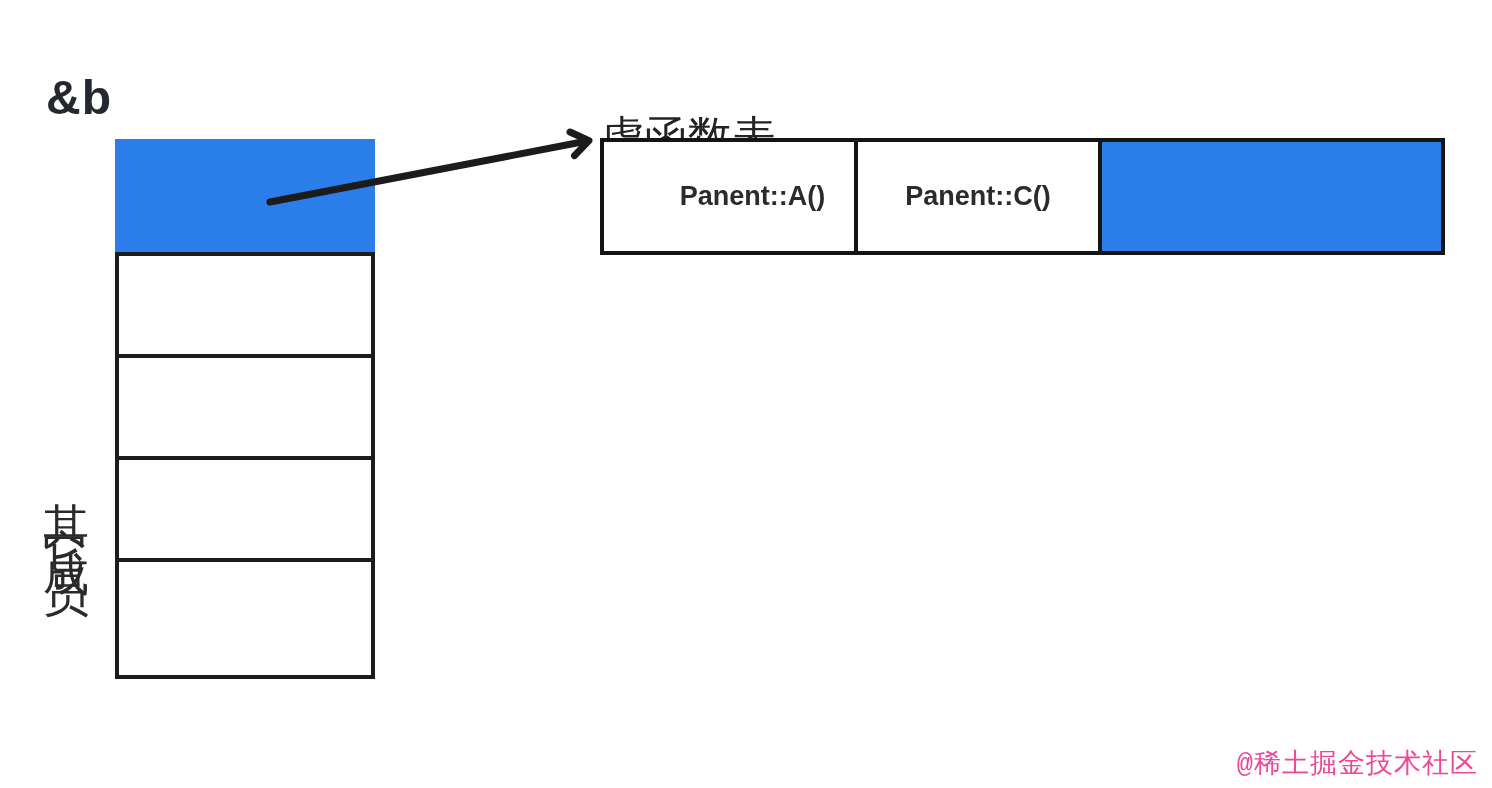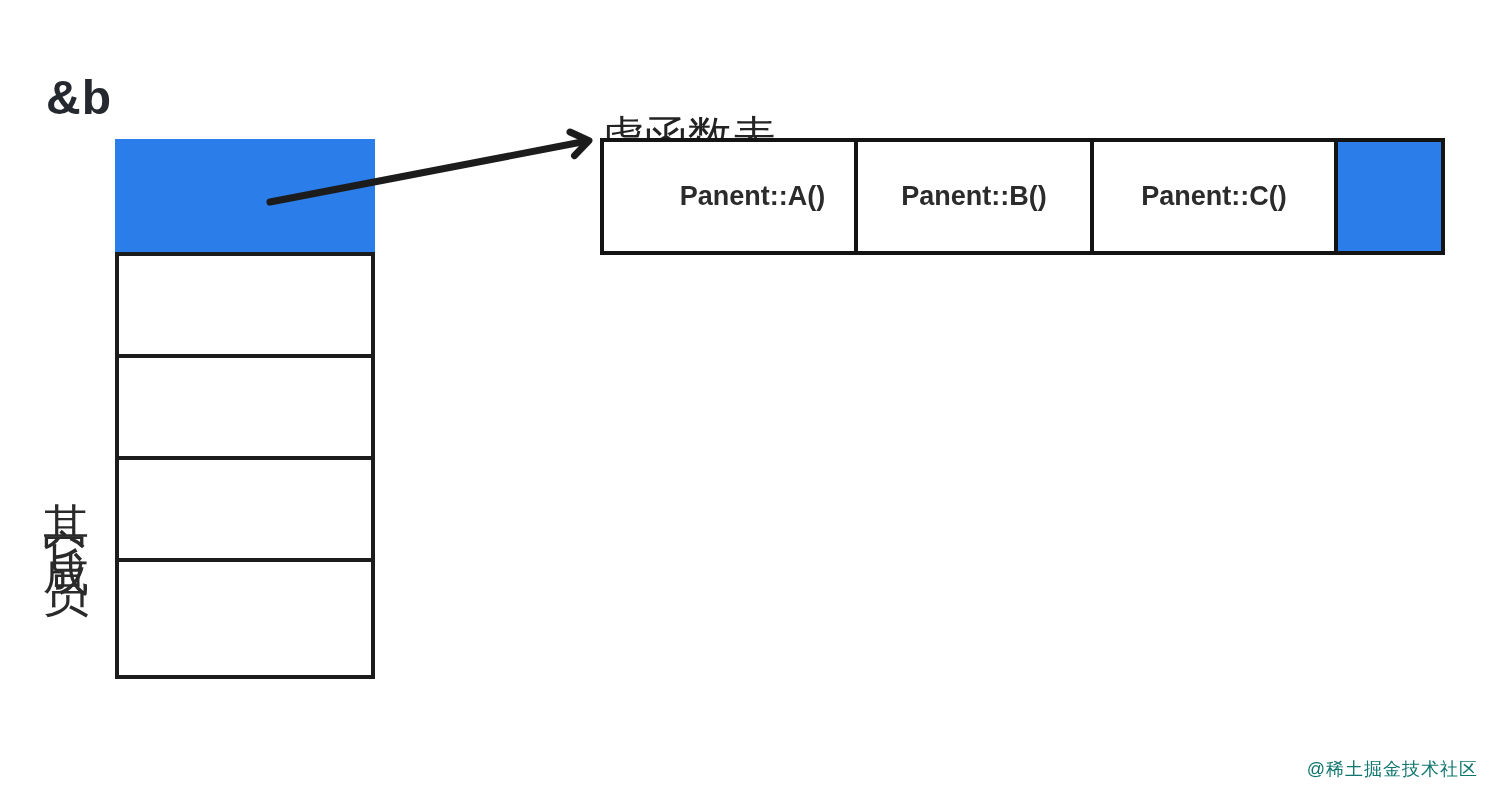--- a/index.html
+++ b/index.html
@@ -111,23 +111,24 @@
   .vtable .vcell.a { width: 250px; }
   .vtable .vcell.b { width: 236px; }
   .vtable .vcell.c { width: 244px; }
   .vtable .vcell.tail { flex: 1; }
 
   
   .watermark {
     position: absolute;
     right: 14px;
     bottom: 7px;
-    font-size: 18px;
-    color: #0f766e;
+    font-size: 27px;
+    color: #ec4899;
     letter-spacing: 1px;
+    font-family: Liberation Mono, monospace;
   }
 </style>
 </head>
 <body>
 
 <div class="stage">
 
   <div class="amp-label">&amp;b</div>
 
   <div class="obj-col">
@@ -146,20 +147,19 @@
         <path d="M 9 5 L 26 17 L 9 29" fill="none" stroke="#1c1c1c" stroke-width="7" stroke-linecap="round" stroke-linejoin="round"></path>
       </marker>
     </defs>
     <path d="M 15 82 L 332 21" fill="none" stroke="#1c1c1c" stroke-width="7" stroke-linecap="round" marker-end="url(#chev)"></path>
   </svg>
 
   <div class="vtable-title">虚函数表</div>
 
   <div class="vtable">
     <div class="vcell a">Panent::A()</div>
-    <div class="vcell b">Panent::B()</div>
     <div class="vcell c">Panent::C()</div>
     <div class="vcell tail" style="background: rgb(43, 125, 233);"></div>
   </div>
 
   <div class="watermark">@稀土掘金技术社区</div>
 
 </div>
 
 </body></html>

